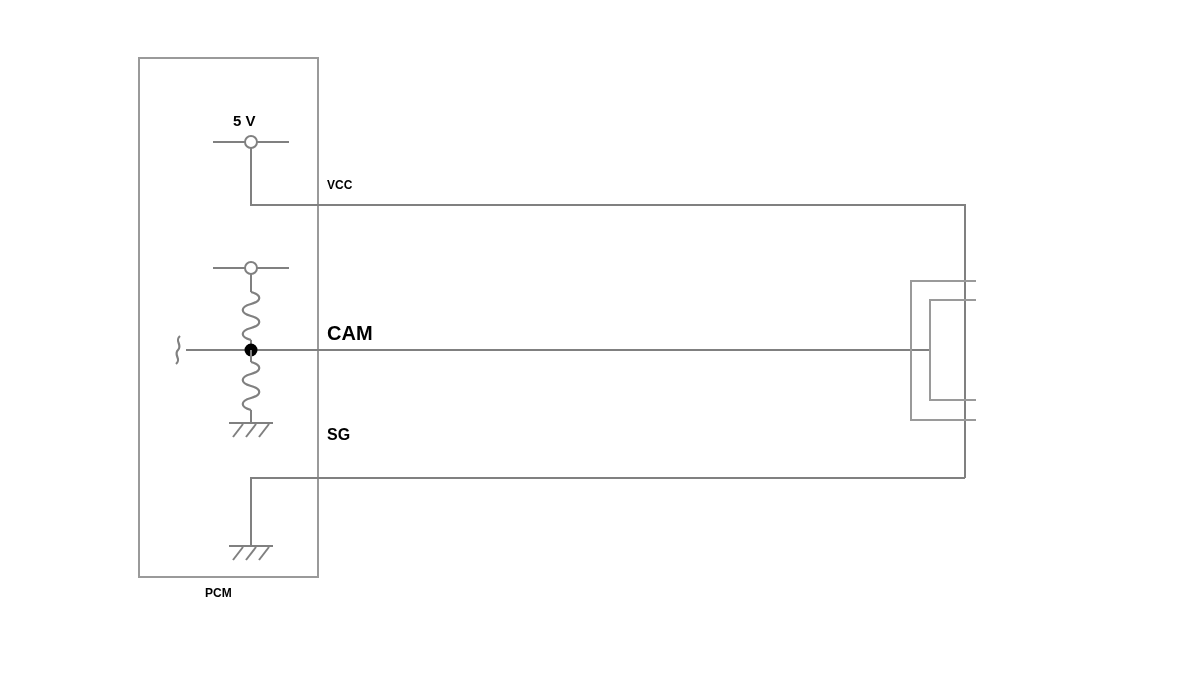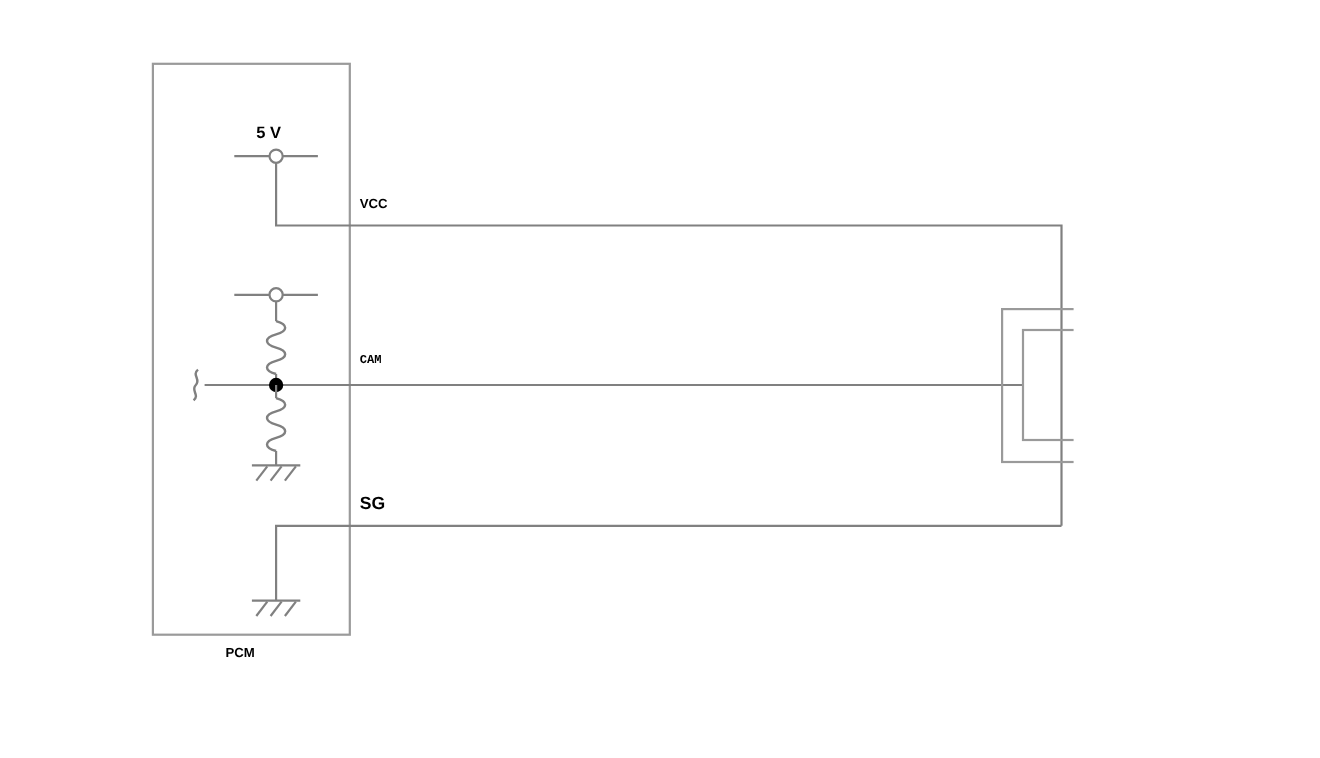--- a/index.html
+++ b/index.html
@@ -27,22 +27,22 @@
   .lbl {
     position: absolute;
     font-family: "Liberation Sans", sans-serif;
     font-weight: bold;
     color: #000000;
     white-space: pre;
     line-height: 1.18;
   }
   .lbl-5v    { left: 233px; top: 112px;  font-size: 15px; }
   .lbl-vcc   { left: 327px; top: 178px;  font-size: 12px; }
-  .lbl-cam   { left: 327px; top: 322px;  font-size: 11px; font-family: Liberation Mono, monospace; }
-  .lbl-sg    { left: 327px; top: 450px;  font-size: 16px; }
+  .lbl-cam   { left: 327px; top: 322px;  font-size: 20px; }
+  .lbl-sg    { left: 327px; top: 426px;  font-size: 16px; }
   .lbl-pcm   { left: 205px; top: 586px;  font-size: 12px; }
   .lbl-cmp   { left: 1031px; top: 328px; font-size: 16px; }
 </style>
 </head>
 <body>
 
 <div id="canvas">
 
   <svg id="schematic" viewBox="0 0 1200 689" xmlns="http://www.w3.org/2000/svg">
 

